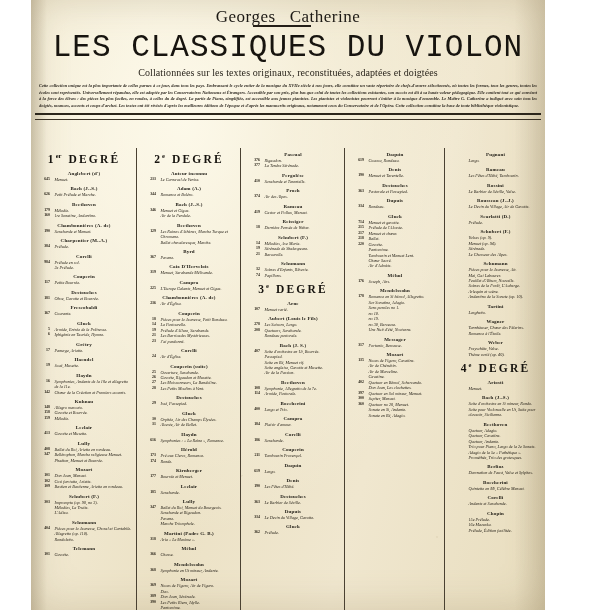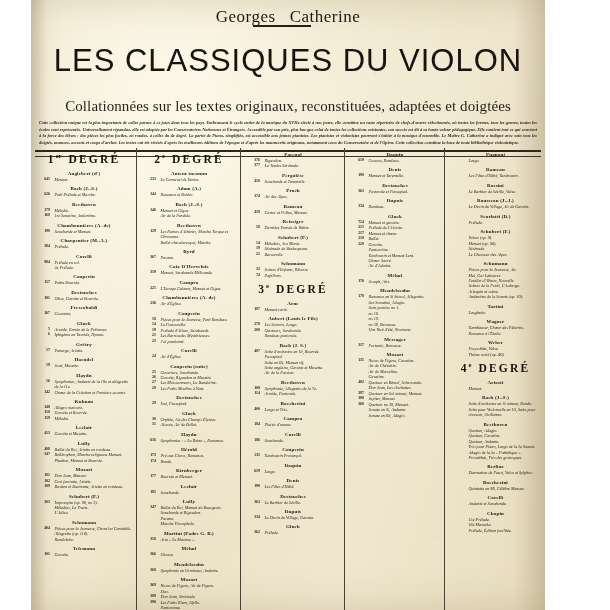--- a/index.html
+++ b/index.html
@@ -46,30 +46,30 @@
     margin-top:7px;
   }
   .byline .w{display:inline-block;}
   .byline .gap{display:inline-block;width:14px;}
   .byline-rule{
     width:58px;height:2px;background:#241f17;margin:0 auto;
     margin-top:-2px;margin-left:auto;margin-right:auto;
     position:relative;left:-6px;
   }
   .maintitle{
-    font-family:Liberation Sans, sans-serif;
-    font-size:31px;color:#17140f;margin-top:16px;
+    font-family:Liberation Mono, monospace;
+    font-size:31px;color:#17140f;margin-top:3px;
     letter-spacing:1px;white-space:nowrap;
   }
   .subtitle1{
     font-size:11.2px;color:#211d16;margin-top:6px;letter-spacing:.15px;
     white-space:nowrap;
   }
   .subtitle2{
-    font-size:15px;color:#241f17;margin-top:19px;letter-spacing:.1px;
+    font-size:10px;color:#241f17;margin-top:2px;letter-spacing:.1px;
     white-space:nowrap;
   }
   .blurb{
     margin:5px 8px 0 8px;
     font-size:4.35px;line-height:1.52;
     font-style:italic;font-weight:bold;color:#241f18;
     text-align:justify;letter-spacing:.02px;
   }
   .rule-double{
     margin:4px 4px 0 4px;height:4px;

